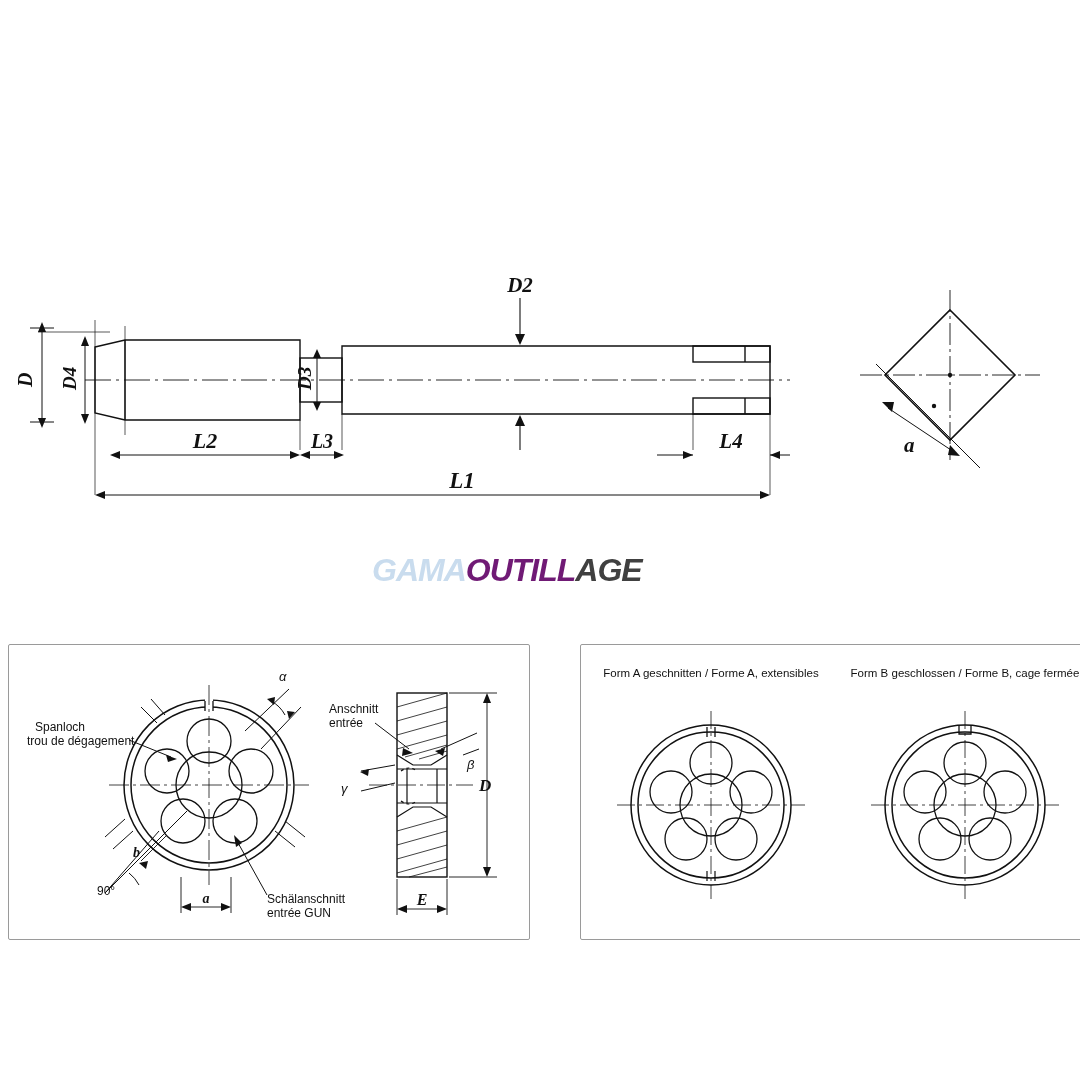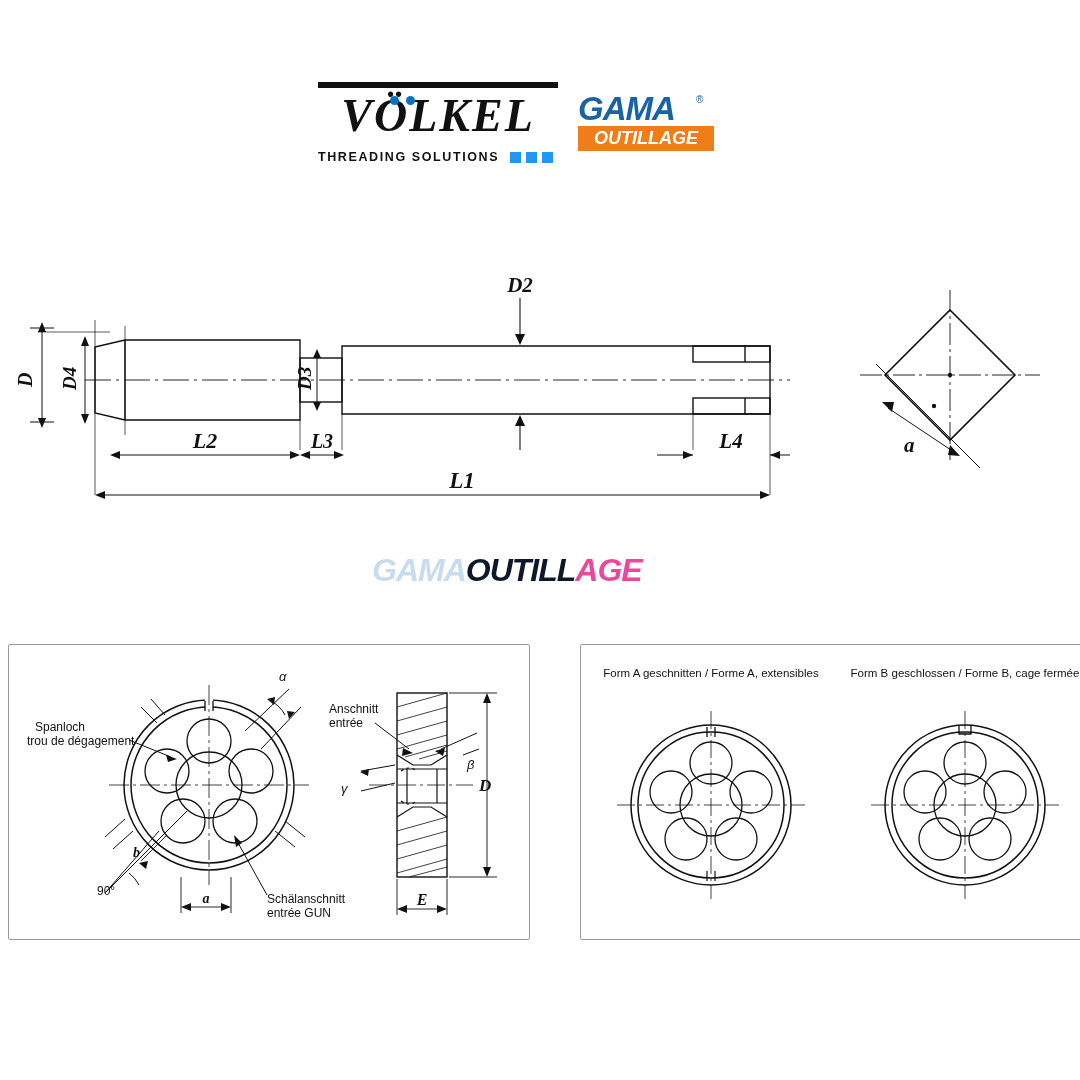--- a/index.html
+++ b/index.html
@@ -49,59 +49,38 @@
     line-height:25px;text-align:center;
   }
 
   
   .watermark{
     position:absolute;left:372px;top:551px;width:336px;height:38px;
     font-size:32px;font-weight:bold;font-style:italic;letter-spacing:-1px;line-height:38px;
     white-space:nowrap;
   }
   .watermark .wa{color:#c9dcee;}
-  .watermark .wb{color:#0f172a;}
-  .watermark .wc{color:#ec4899;}
+  .watermark .wb{color:#701a75;}
+  .watermark .wc{color:#404040;}
 
   
   svg{display:block;}
   .dwg{position:absolute;}
   .lbl{font-family:"Liberation Serif", serif;font-style:italic;font-weight:bold;fill:#111;}
   .txt{font-family:"Liberation Sans", sans-serif;fill:#111;}
 
   .panel{
     position:absolute;border:1px solid #9a9a9a;background:#fff;border-radius:2px;
   }
 </style>
 </head>
 <body>
 
 <div class="page">
 
-  <div class="logos">
-
-    <div class="volkel">
-      <div class="vtop"></div>
-      <div class="vname">VÖLKEL</div>
-      <div class="umlaut">
-          <i class="d1"></i>
-          <i class="d2"></i>
-        </div>
-      <div class="vsub">THREADING SOLUTIONS</div>
-      <div class="vsq s1"></div>
-      <div class="vsq s2"></div>
-      <div class="vsq s3"></div>
-    </div>
-
-    <div class="gamaLogo">
-      <div class="g1">GAMA</div>
-      <div class="reg">®</div>
-      <div class="g2">OUTILLAGE</div>
-    </div>
-  </div>
 
   <div class="dwg" style="left:0;top:250px;width:820px;height:290px;">
     <svg width="820" height="290" viewBox="0 0 820 290">
       <g fill="none" stroke="#111" stroke-width="1.4">
 
         <path d="M95 97 L95 163 M95 97 L125 90 L300 90 L300 170 L125 170 L95 163 Z"></path>
 
         <line x1="125" y1="90" x2="125" y2="170"></line>
 
         <rect x="300" y="108" width="42" height="44"></rect>

